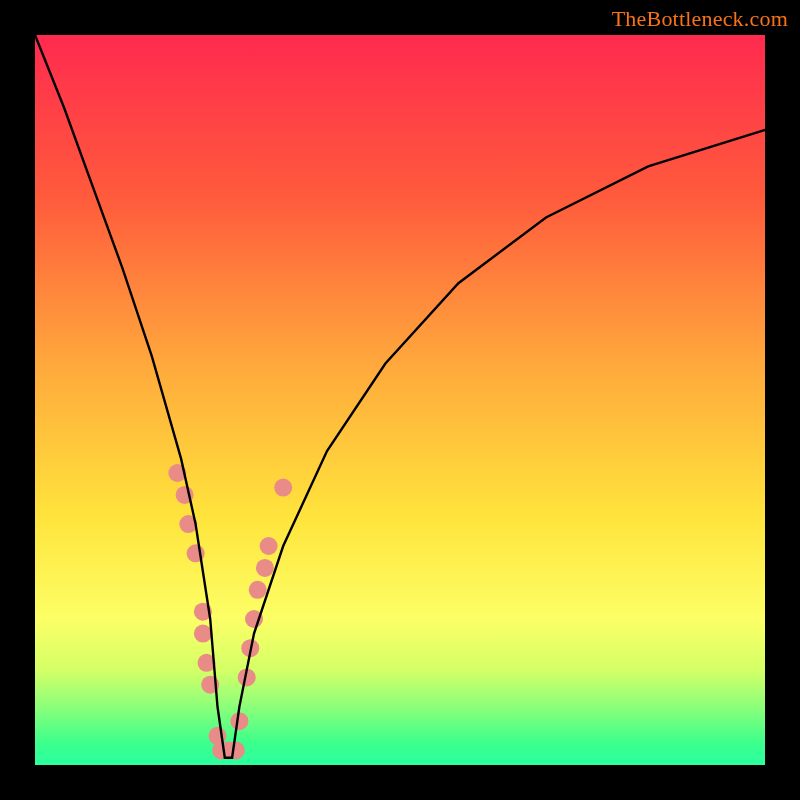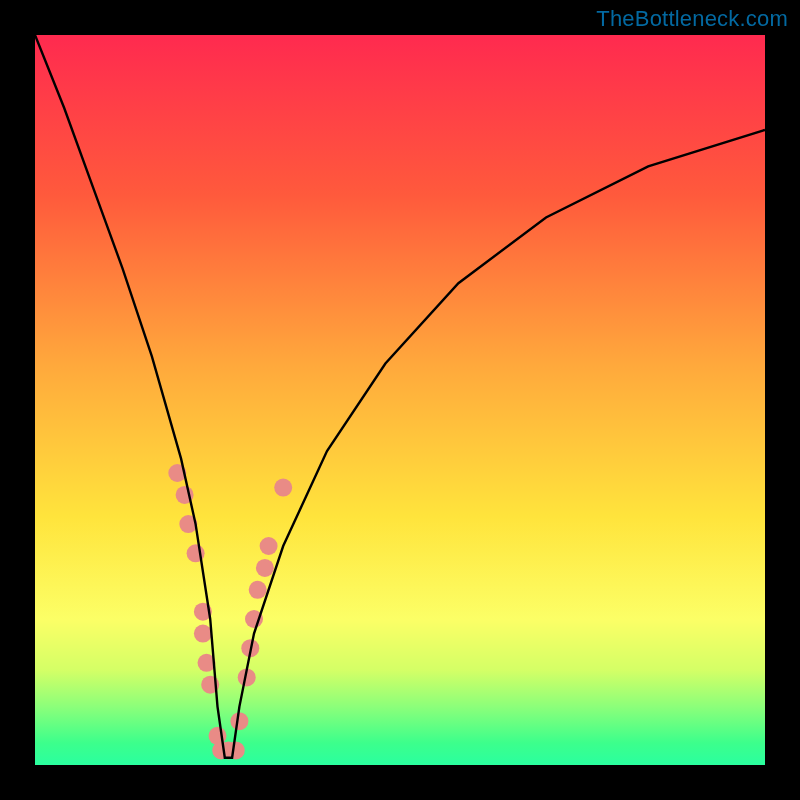--- a/index.html
+++ b/index.html
@@ -31,25 +31,25 @@
       #fcff66 80%,
       #d4ff66 87%,
       #8cff7a 92%,
       #3cff8c 97%,
       #2aff9f 100%);
   }
   .watermark {
     position: absolute;
     top: 6px;
     right: 12px;
-    color: #0369a1;
+    color: #f97316;
     font-size: 22px;
     font-weight: 500;
     letter-spacing: 0.2px;
-    font-family: Liberation Sans, sans-serif;
+    font-family: Liberation Serif, serif;
   }
   svg.curve {
     position: absolute;
     left: 0; top: 0;
     width: 730px;
     height: 730px;
   }
 </style>
 </head>
 <body>

